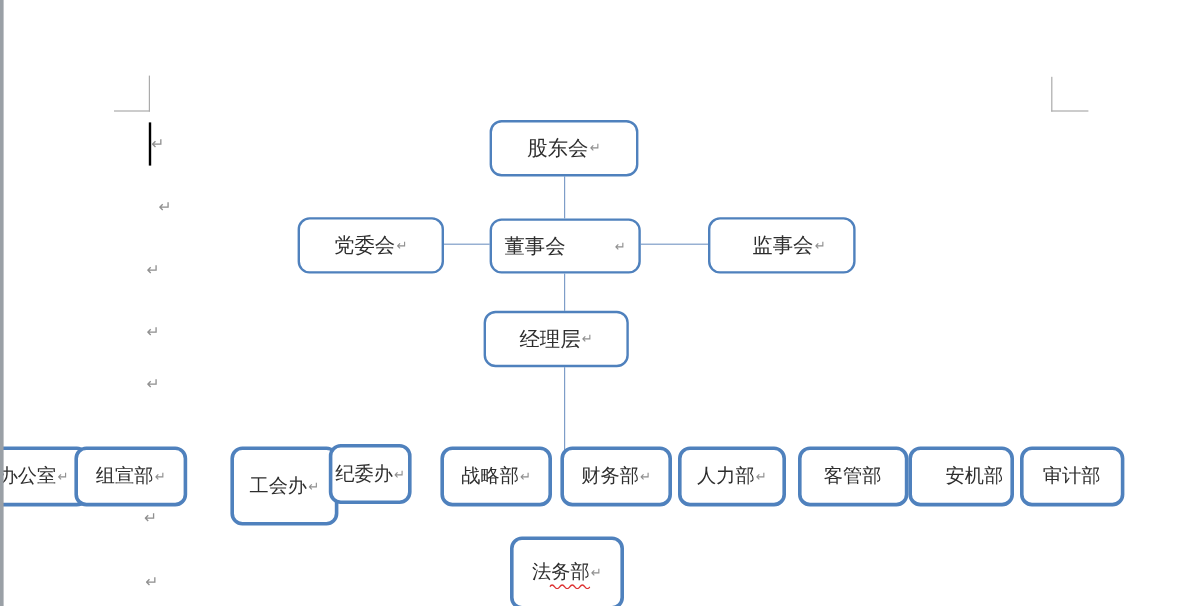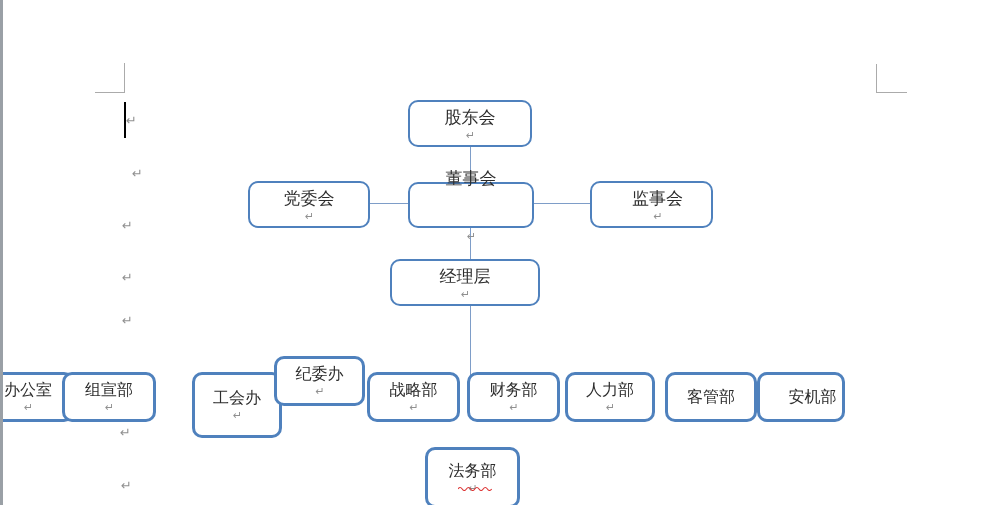--- a/index.html
+++ b/index.html
@@ -44,21 +44,20 @@
   .node {
     position: absolute;
     background: #ffffff;
     border: 3px solid #4f81bd;
     border-radius: 10px;
     display: flex;
     align-items: center;
     justify-content: center;
     color: #2d2d2d;
     z-index: 10;
-    flex-direction: column;
   }
   .node .mark {
     color: #909090;
     font-size: 11px;
     font-family: "DejaVu Sans", sans-serif;
     margin-left: 1px;
   }
   .node-top { font-size: 17px; border-width: 2.5px; }
   .node-dept { font-size: 16px; }
 
@@ -105,38 +104,38 @@
   </div>
   <div class="node node-top" style="left:408px; top:182px; width:126px; height:46px;gap:40px;">
     <span>董事会</span>
       <span class="mark">↵</span>
   </div>
   <div class="node node-top" style="left:590px; top:181px; width:123px; height:47px;padding-left:12px;">
     <span>监事会</span>
       <span class="mark">↵</span>
   </div>
 
-  <div class="node node-top" style="left:390px; top:259px; width:150px; height:47px;">
+  <div class="node node-top" style="left:403px; top:259px; width:121px; height:47px;">
     <span>经理层</span>
       <span class="mark">↵</span>
   </div>
 
   <div class="node node-dept" style="left:-18px; top:372px; width:92px; height:50px;">
     <span>办公室</span>
       <span class="mark">↵</span>
   </div>
   <div class="node node-dept" style="left:62px; top:372px; width:94px; height:50px;">
     <span>组宣部</span>
       <span class="mark">↵</span>
   </div>
   <div class="node node-dept" style="left:192px; top:372px; width:90px; height:66px;">
     <span>工会办</span>
       <span class="mark">↵</span>
   </div>
-  <div class="node node-dept" style="left:274px; top:356px; width:91px; height:50px;">
+  <div class="node node-dept" style="left:274px; top:370px; width:69px; height:50px;">
     <span>纪委办</span>
       <span class="mark">↵</span>
   </div>
   <div class="node node-dept" style="left:367px; top:372px; width:93px; height:50px;">
     <span>战略部</span>
       <span class="mark">↵</span>
   </div>
   <div class="node node-dept" style="left:467px; top:372px; width:93px; height:50px;">
     <span>财务部</span>
       <span class="mark">↵</span>
@@ -146,20 +145,24 @@
       <span class="mark">↵</span>
   </div>
   <div class="node node-dept" style="left:665px; top:372px; width:92px; height:50px;">
     <span>客管部</span>
       <span class="mark"></span>
   </div>
   <div class="node node-dept" style="left:757px; top:372px; width:88px; height:50px;padding-left:23px;">
     <span>安机部</span>
       <span class="mark"></span>
   </div>
+  <div class="node node-dept" style="left:850px; top:372px; width:87px; height:50px;">
+    <span>审计部</span>
+      <span class="mark"></span>
+  </div>
 
   <div class="node node-dept" style="left:425px; top:447px; width:95px; height:61px;">
     <span>法务部</span>
       <span class="mark">↵</span>
     <svg class="squiggle" viewBox="0 0 34 5">
       <path d="M0 3 q2.1 -3 4.2 0 t4.2 0 t4.2 0 t4.2 0 t4.2 0 t4.2 0 t4.2 0 t4.2 0" stroke="#dd3333" stroke-width="1.1" fill="none"></path>
     </svg>
   </div>
 
 </div>

